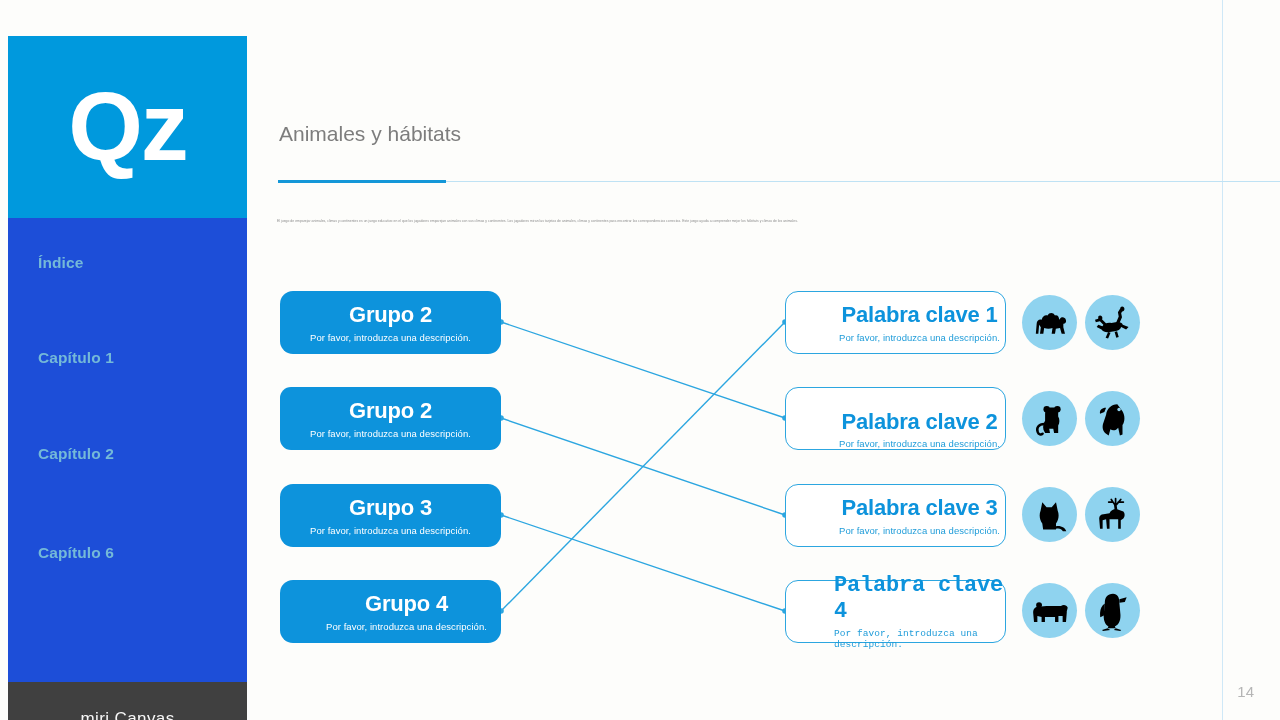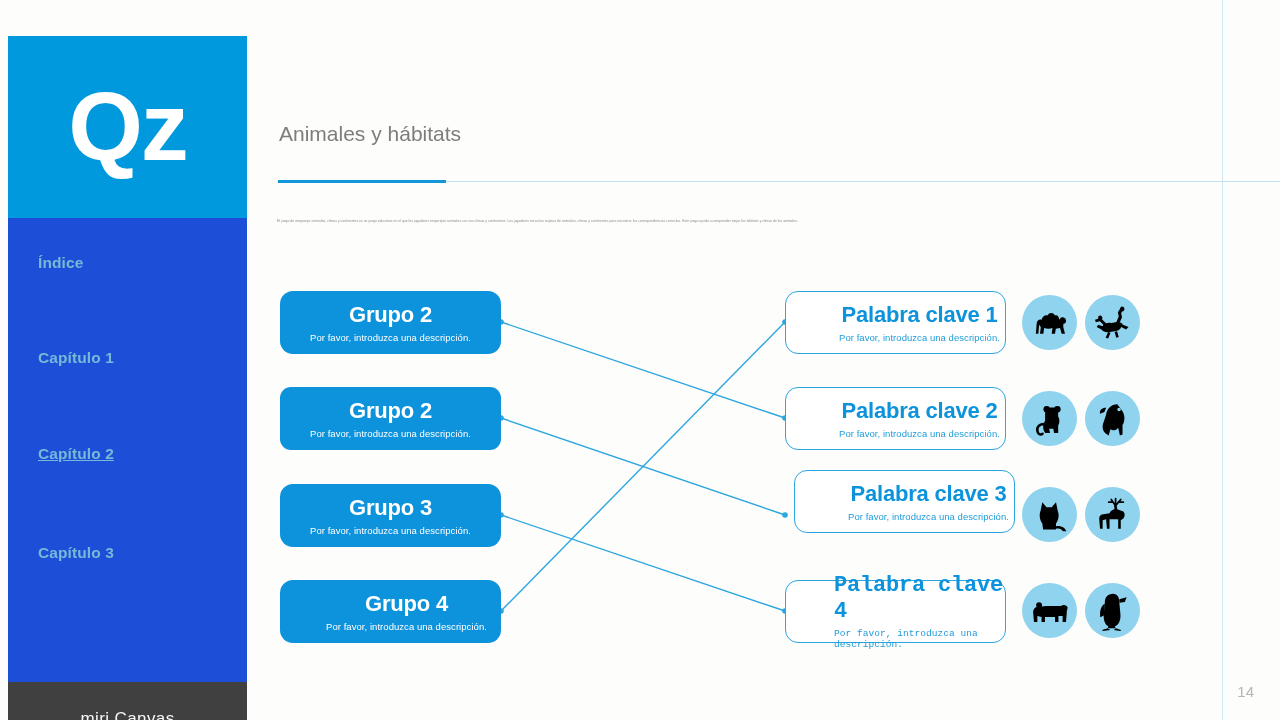--- a/index.html
+++ b/index.html
@@ -70,21 +70,21 @@
     position: absolute;
     left: 30px;
     color: #74b9d8;
     font-size: 15.5px;
     font-weight: 700;
     letter-spacing: 0.1px;
     white-space: nowrap;
   }
   .nav-item.n0 { top: 36px; }
   .nav-item.n1 { top: 131px; }
-  .nav-item.n2 { top: 227px; text-decoration: underline; }
+  .nav-item.n2 { top: 227px; }
   .nav-item.n3 { top: 326px; }
 
   .footer-block {
     position: absolute;
     left: 0; top: 646px;
     width: 239px; height: 74px;
     background: #404040;
     display: flex;
     align-items: center;
     justify-content: center;
@@ -244,21 +244,21 @@
   <div class="sidebar">
 
     <div class="logo-block">
       <div class="logo-text">Qz</div>
     </div>
 
     <div class="nav-block">
       <div class="nav-item n0">Índice</div>
       <div class="nav-item n1">Capítulo 1</div>
       <div class="nav-item n2">Capítulo 2</div>
-      <div class="nav-item n3">Capítulo 3</div>
+      <div class="nav-item n3">Capítulo 6</div>
     </div>
 
     <div class="footer-block">
       <span class="footer-logo">miri Canvas</span>
     </div>
 
   </div>
 
   <div class="subtitle">Animales y hábitats</div>
   <div class="rule-accent"></div>
@@ -298,25 +298,25 @@
     </div>
     <div class="g-card" style="left:41px; top:325px;padding-left:32px;">
       <div class="g-title">Grupo 4</div>
       <div class="g-desc">Por favor, introduzca una descripción.</div>
     </div>
 
     <div class="k-card" style="left:546px; top:36px;">
       <div class="k-title">Palabra clave 1</div>
       <div class="k-desc">Por favor, introduzca una descripción.</div>
     </div>
-    <div class="k-card" style="left:546px; top:132px;">
+    <div class="k-card" style="left:546px; top:132px;justify-content:flex-end;">
       <div class="k-title">Palabra clave 2</div>
       <div class="k-desc">Por favor, introduzca una descripción.</div>
     </div>
-    <div class="k-card" style="left:546px; top:215px;margin-left:9px;">
+    <div class="k-card" style="left:546px; top:229px;">
       <div class="k-title">Palabra clave 3</div>
       <div class="k-desc">Por favor, introduzca una descripción.</div>
     </div>
     <div class="k-card" style="left:546px; top:325px;font-family:Liberation Mono, monospace;">
       <div class="k-title">Palabra clave 4</div>
       <div class="k-desc">Por favor, introduzca una descripción.</div>
     </div>
 
     <div class="icon-pair" style="left:783px; top:40px;">
       <div class="animal-bubble">

